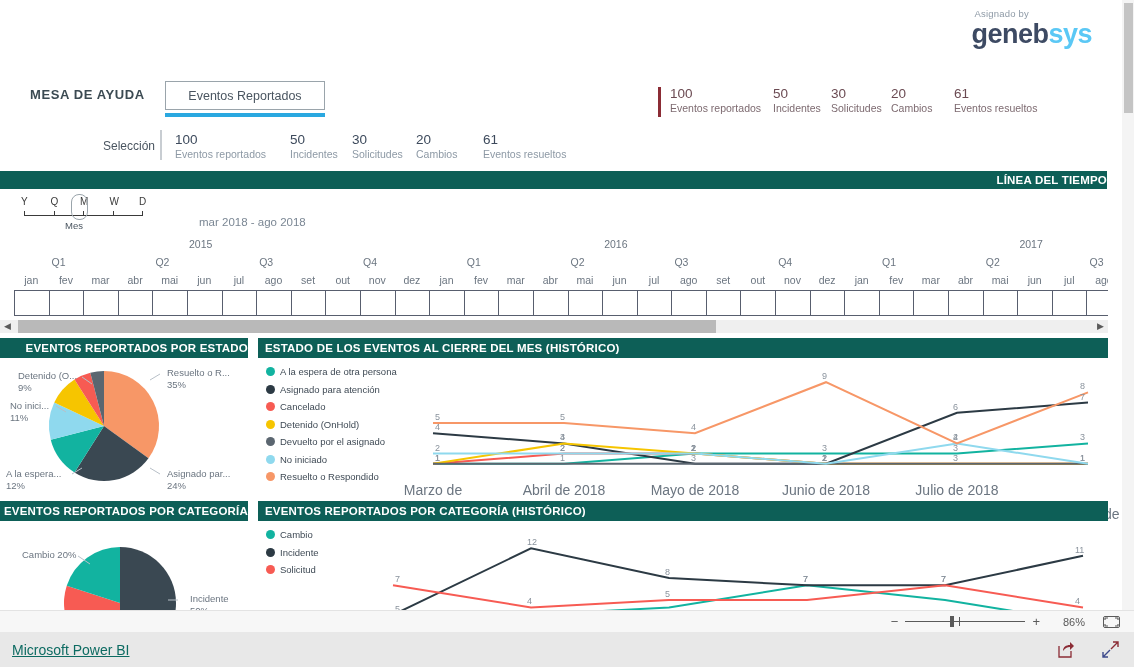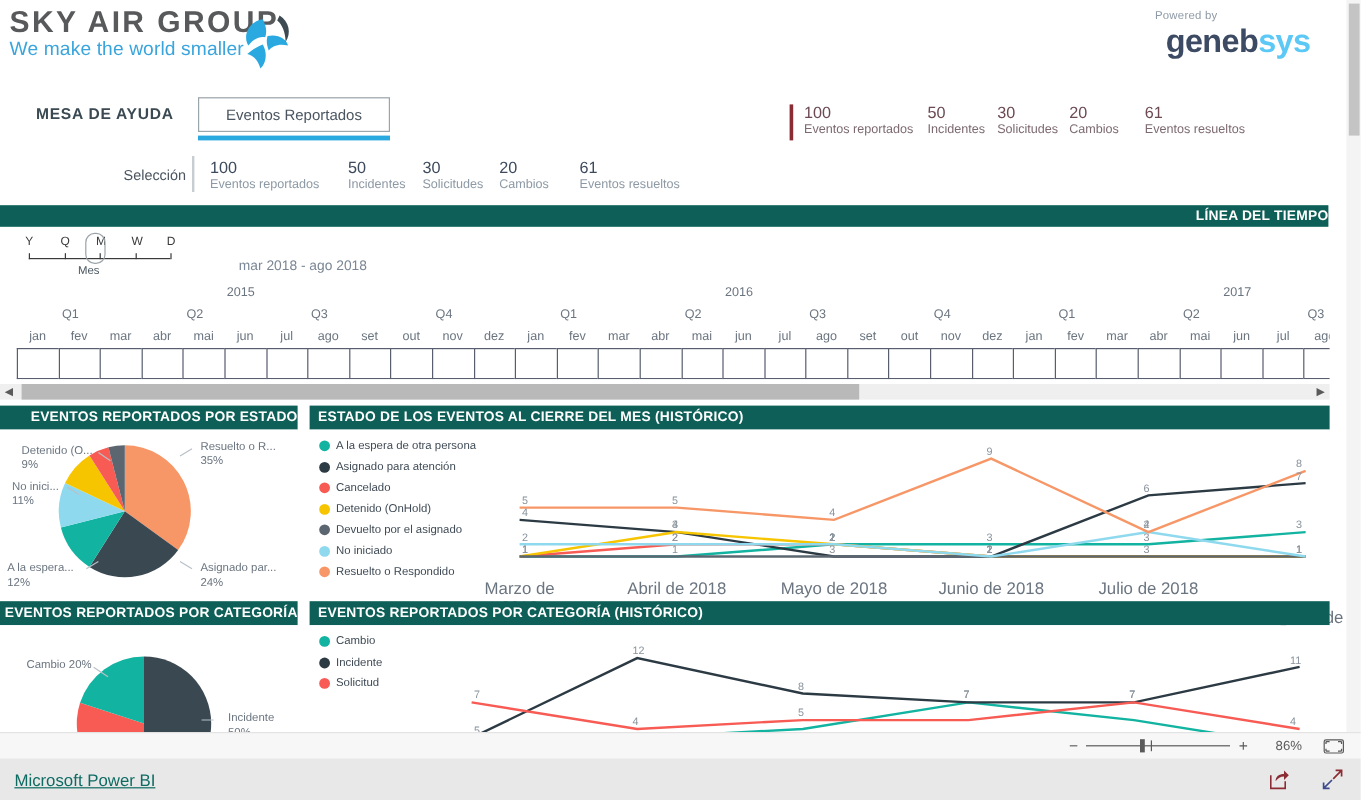--- a/index.html
+++ b/index.html
@@ -11,21 +11,21 @@
   #app { position: relative; width: 1134px; height: 667px; background:#fff; }
 
   
   .logo-wrap { position:absolute; left:8px; top:6px; width:240px; height:58px; }
   .logo-text { font-size:25px; font-weight:bold; letter-spacing:2px; color:#58595b; line-height:26px; font-family:"Liberation Sans",sans-serif; }
   .logo-sub { font-size:16px; color:#3aa5dc; line-height:20px; letter-spacing:0.1px; }
   .logo-mark { position:absolute; left:185px; top:4px; width:52px; height:52px; }
 
   .powered-wrap { position:absolute; right:42px; top:8px; text-align:left; }
   .powered-lbl { font-size:9.5px; color:#8e9aa6; margin-left:3px; letter-spacing:.2px; }
-  .genebsys { font-size:27px; font-weight:bold; letter-spacing:-0.5px; line-height:30px;margin-left:12px; }
+  .genebsys { font-size:27px; font-weight:bold; letter-spacing:-0.5px; line-height:30px; }
   .gen-dark { color:#3d4a63; }
   .gen-light { color:#5bc8f5; }
 
   .mesa-title { position:absolute; left:30px; top:87px; font-size:13px; font-weight:bold; color:#3b4a52; letter-spacing:.6px; }
   .tab-btn { position:absolute; left:165px; top:81px; width:160px; height:29px; border:1px solid #9aa4ab;
              background:#fff; font-size:12.5px; color:#4a5560; display:flex; align-items:center; justify-content:center; }
   .tab-underline { position:absolute; left:165px; top:113px; width:160px; height:4px; background:#2aa8e0; }
 
   
   .kpi-row { position:absolute; display:flex; align-items:flex-start; }
@@ -104,33 +104,23 @@
   #footer-bar { position:absolute; left:0; bottom:0; width:1134px; height:35px; background:#e8e8e8;
                 display:flex; align-items:center; }
   #pbi-link { margin-left:12px; font-size:14px; color:#0d6b62; text-decoration:underline; }
   .ft-icons { position:absolute; right:14px; display:flex; gap:26px; align-items:center; }
 </style>
 </head>
 <body>
 
 <div id="app">
 
-  <div class="logo-wrap">
-    <div class="logo-text">SKY AIR GROUP</div>
-    <div class="logo-sub">We make the world smaller</div>
-    <svg class="logo-mark" viewBox="0 0 52 52">
-      <path d="M26 6 C14 8 9 20 14 28 C18 22 24 20 28 21 C30 15 28 10 26 6 Z" fill="#2aa8e0"></path>
-      <path d="M30 20 C38 18 46 22 47 28 C40 26 34 28 31 32 C29 27 29 23 30 20 Z" fill="#2aa8e0"></path>
-      <path d="M26 27 C30 34 29 43 24 47 C22 40 18 36 13 35 C18 31 23 28 26 27 Z" fill="#2aa8e0"></path>
-      <path d="M40 3 C48 8 50 18 45 25 C45 17 42 10 38 7 Z" fill="#3d4a52"></path>
-    </svg>
-  </div>
 
   <div class="powered-wrap">
-    <div class="powered-lbl">Powered by</div>
+    <div class="powered-lbl">Asignado by</div>
     <div class="genebsys"><span class="gen-dark">geneb</span><span class="gen-light">sys</span></div>
   </div>
 
   <div class="mesa-title">MESA DE AYUDA</div>
   <div class="tab-btn">
       <span>Eventos Reportados</span>
     </div>
   <div class="tab-underline"></div>
 
   <div class="kpi-row" id="kpi-top" style="left:658px; top:85px;">

